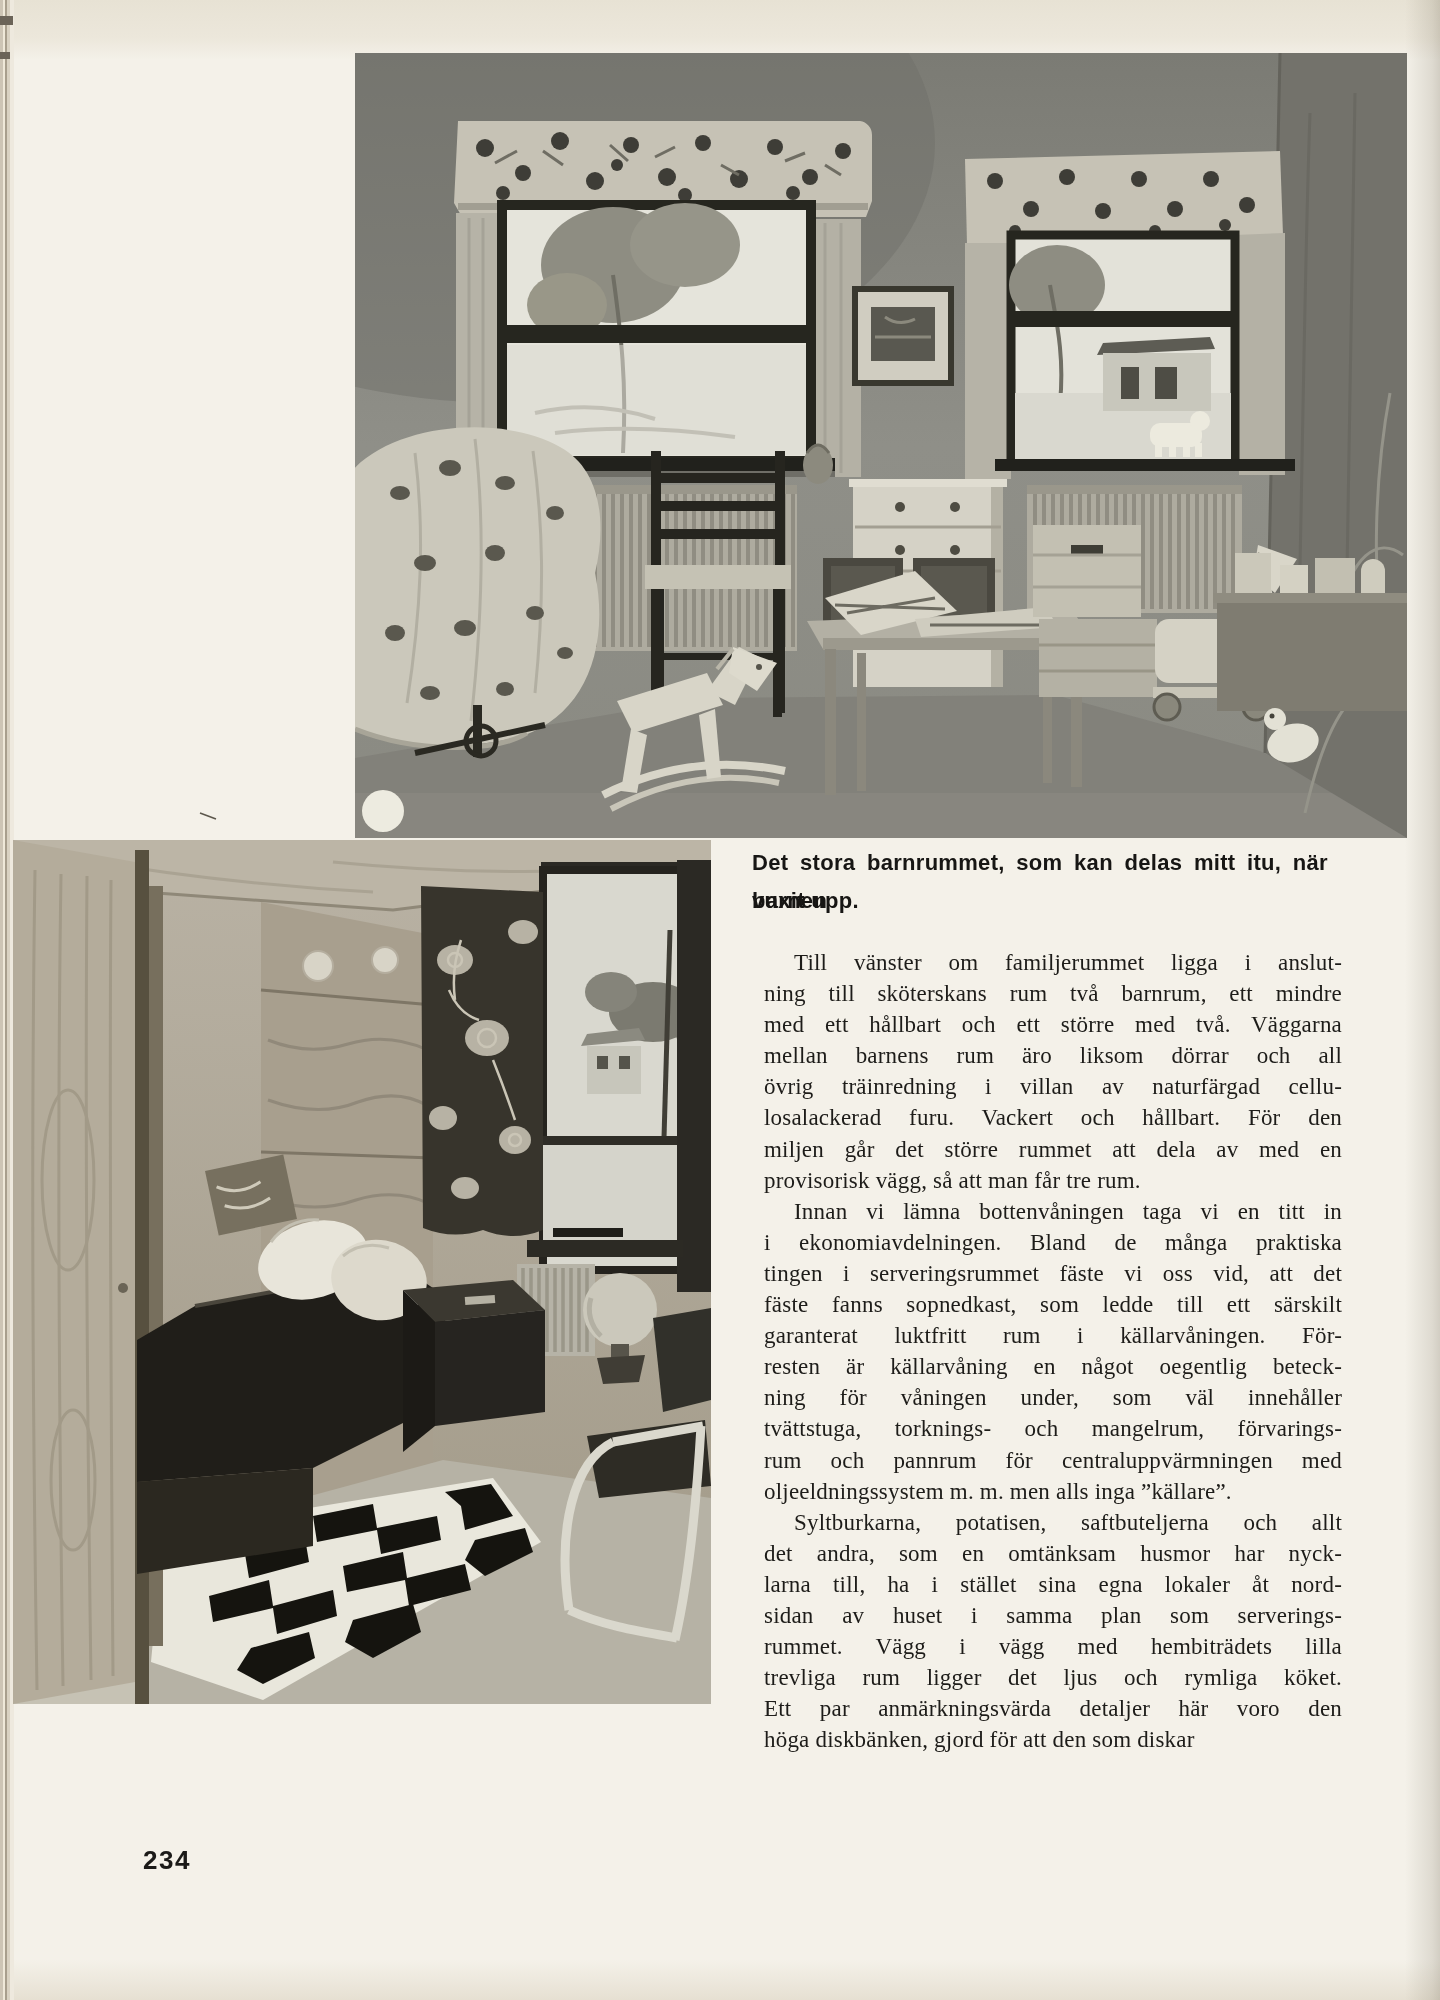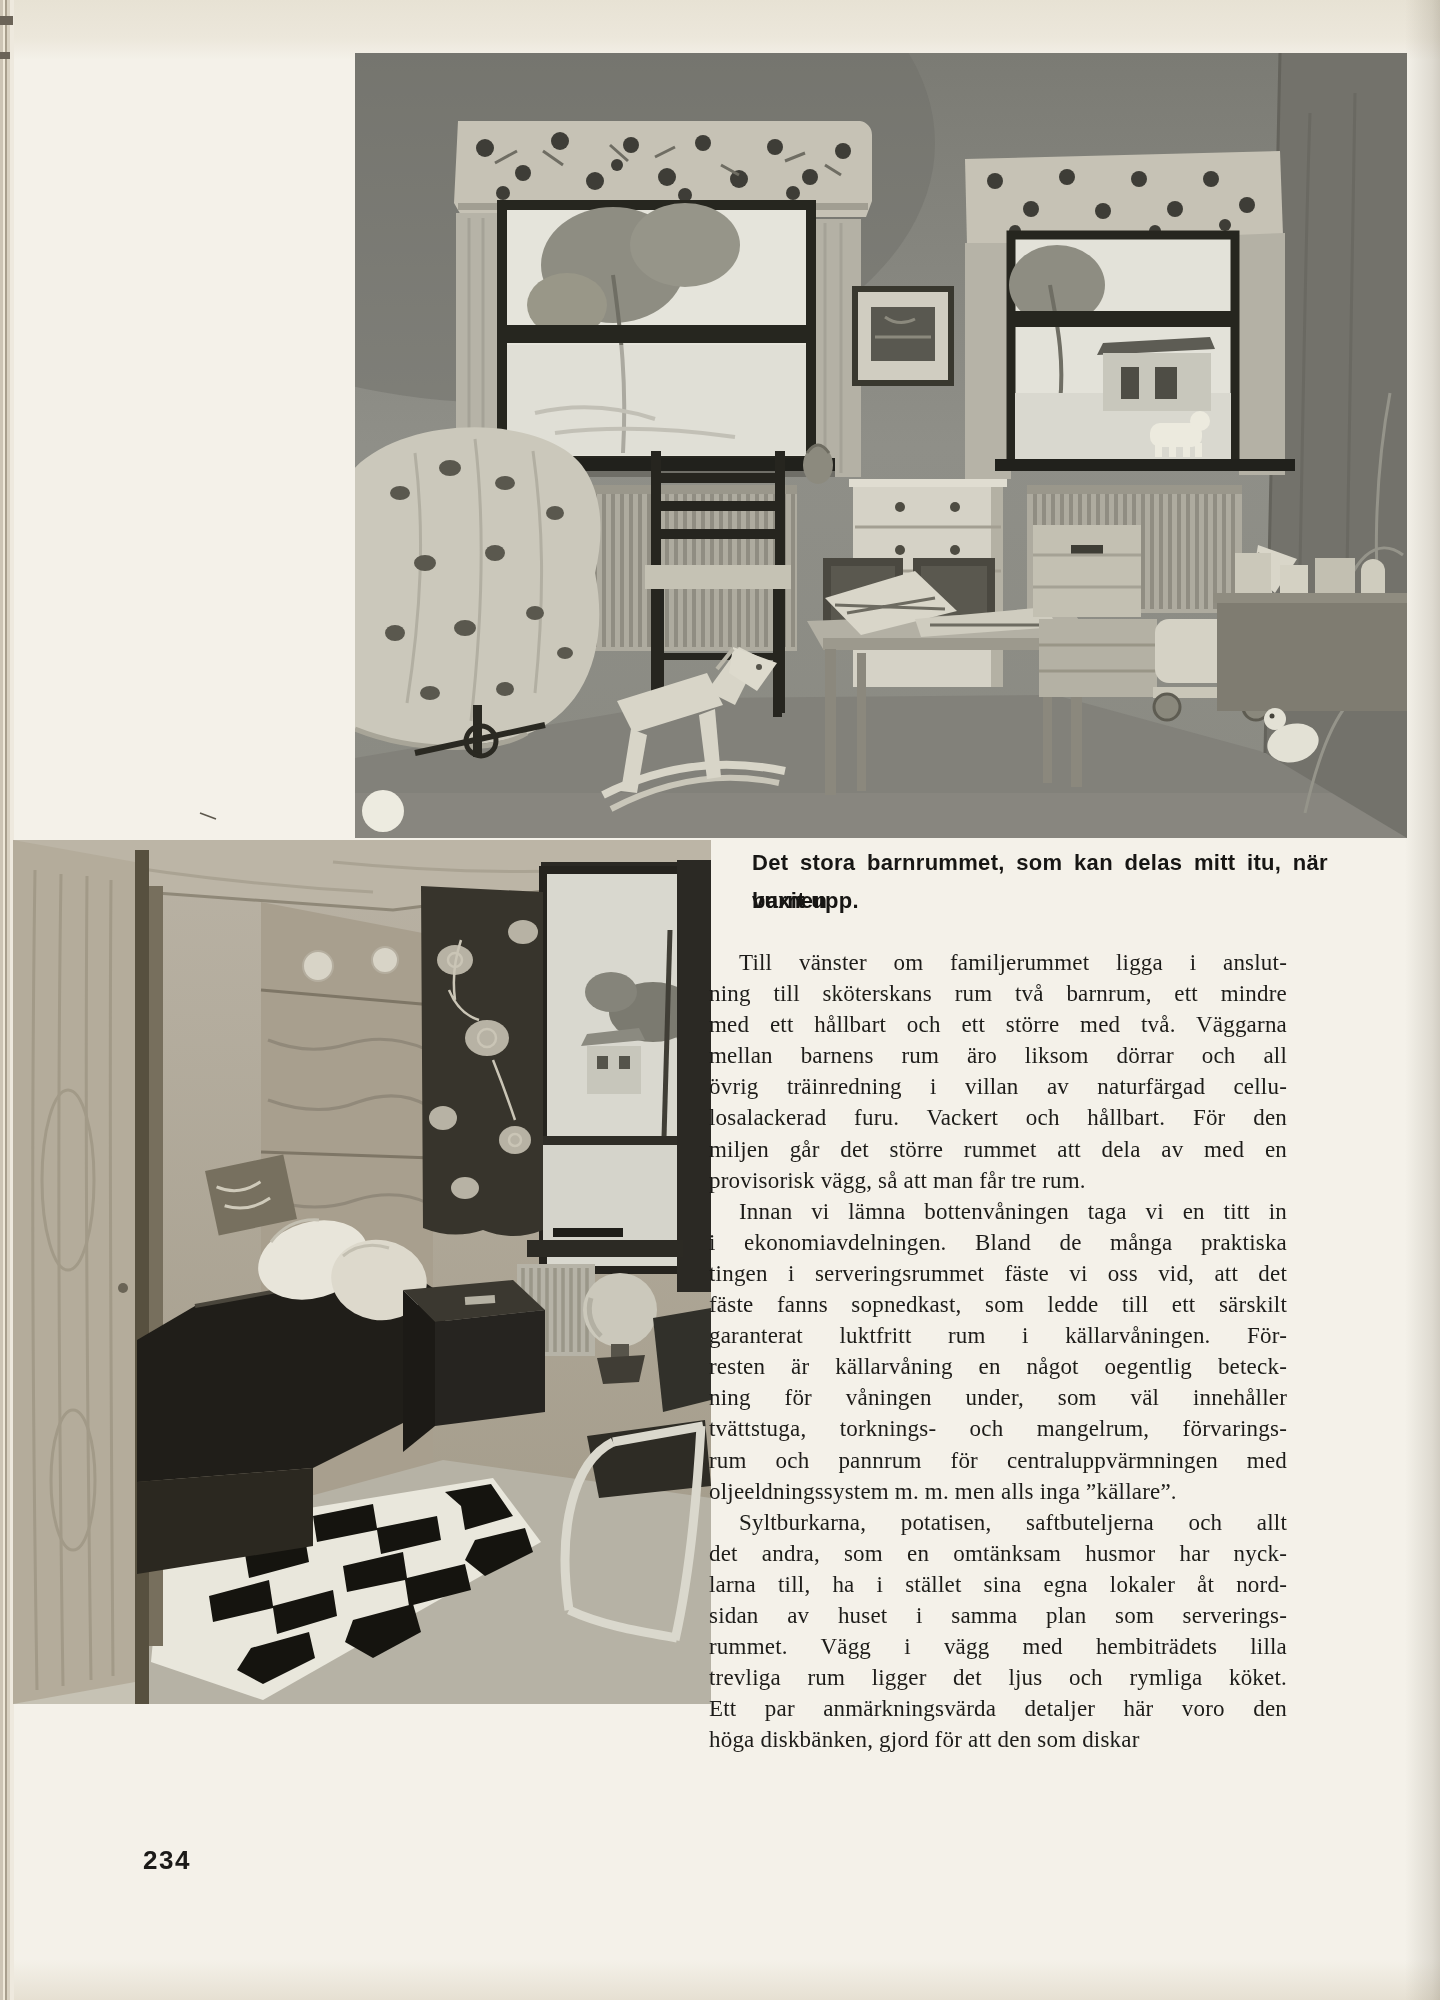--- a/index.html
+++ b/index.html
@@ -24,21 +24,21 @@
     position:absolute;width:576px;
     font-family:"Liberation Sans", sans-serif;
     font-size:22px;font-weight:600;line-height:38px;letter-spacing:.3px;
     color:#171614;
   }
   #caption-1{left:752px;top:844px;}
   #caption-2{left:144px;top:1726px;}
   .cap-line{text-align:justify;text-align-last:justify;height:38px;overflow:visible;white-space:normal;}
   .cap-line.last{text-align-last:left;}
   .article{
-    position:absolute;left:709px;top:947px;width:578px;
+    position:absolute;left:764px;top:947px;width:578px;
     font-size:23px;line-height:31.1px;letter-spacing:.2px;color:#1d1c19;
   }
   .bl{height:31.1px;text-align:justify;text-align-last:justify;overflow:visible;}
   .bl.ind{padding-left:30px;}
   .bl.last{text-align-last:left;}
   .pagenum{
     position:absolute;left:143px;top:1845px;
     font-family:"Liberation Sans", sans-serif;
     font-size:26px;font-weight:700;letter-spacing:1.5px;color:#1b1a18;
   }

